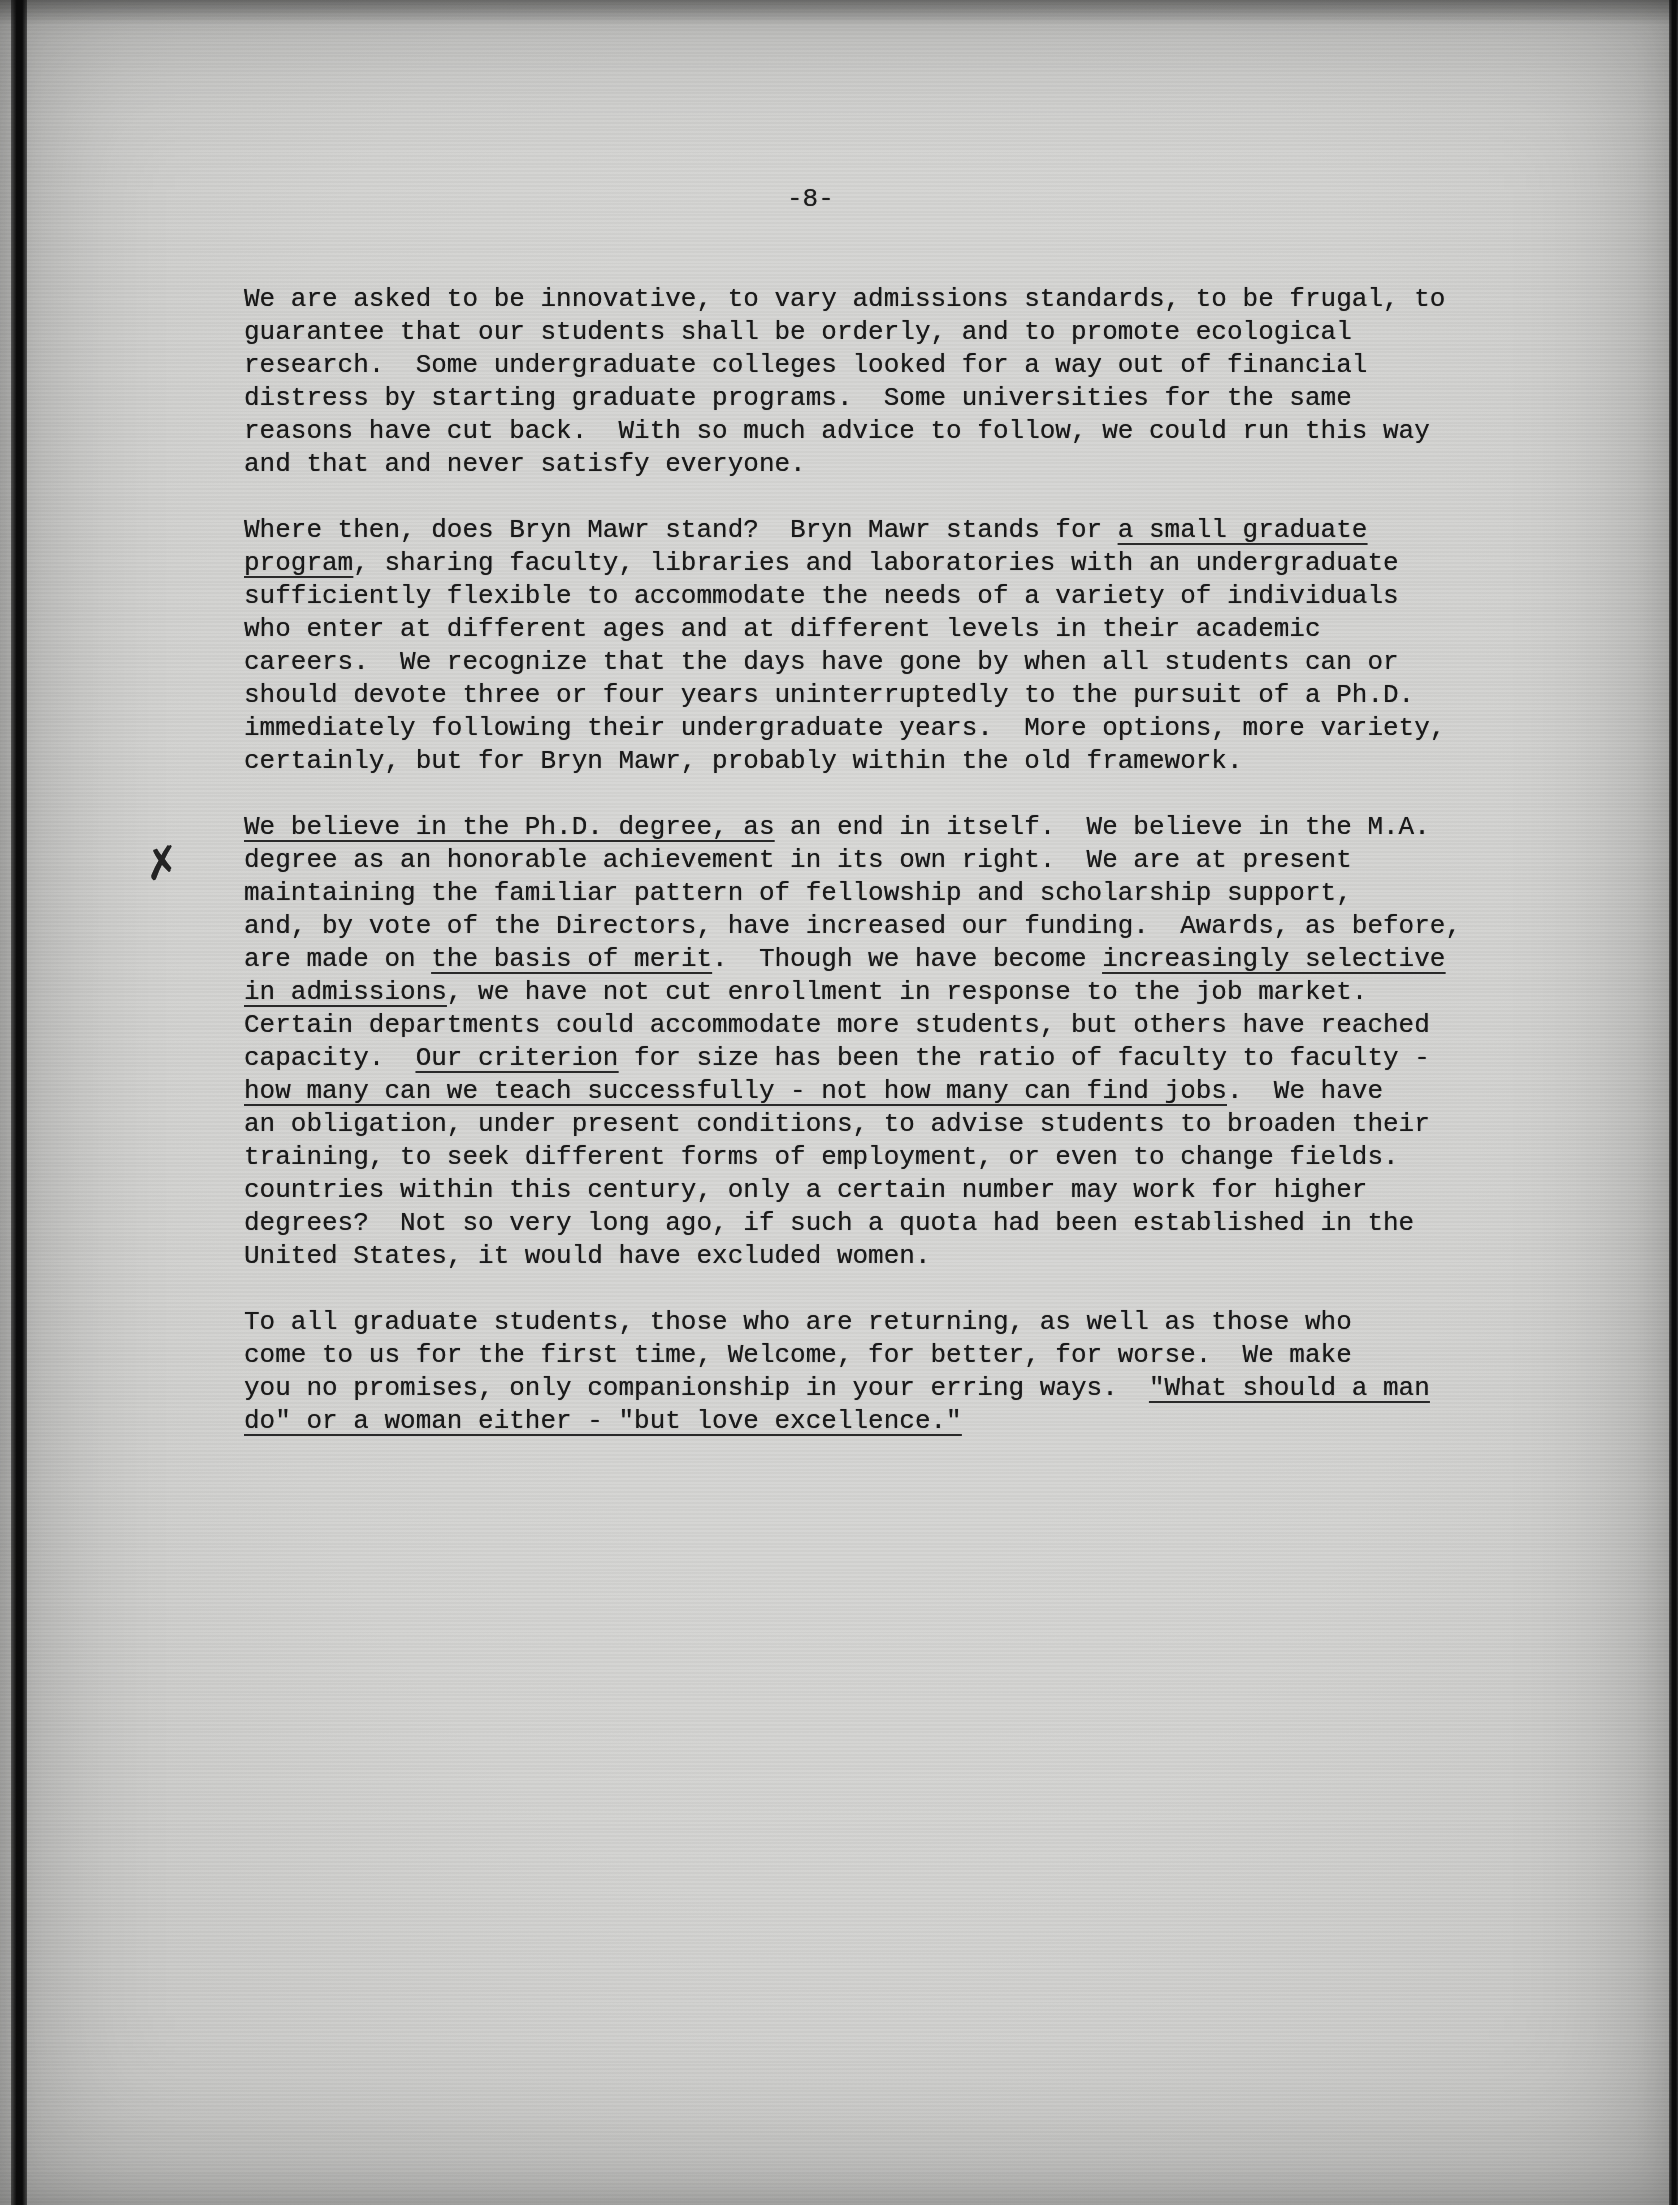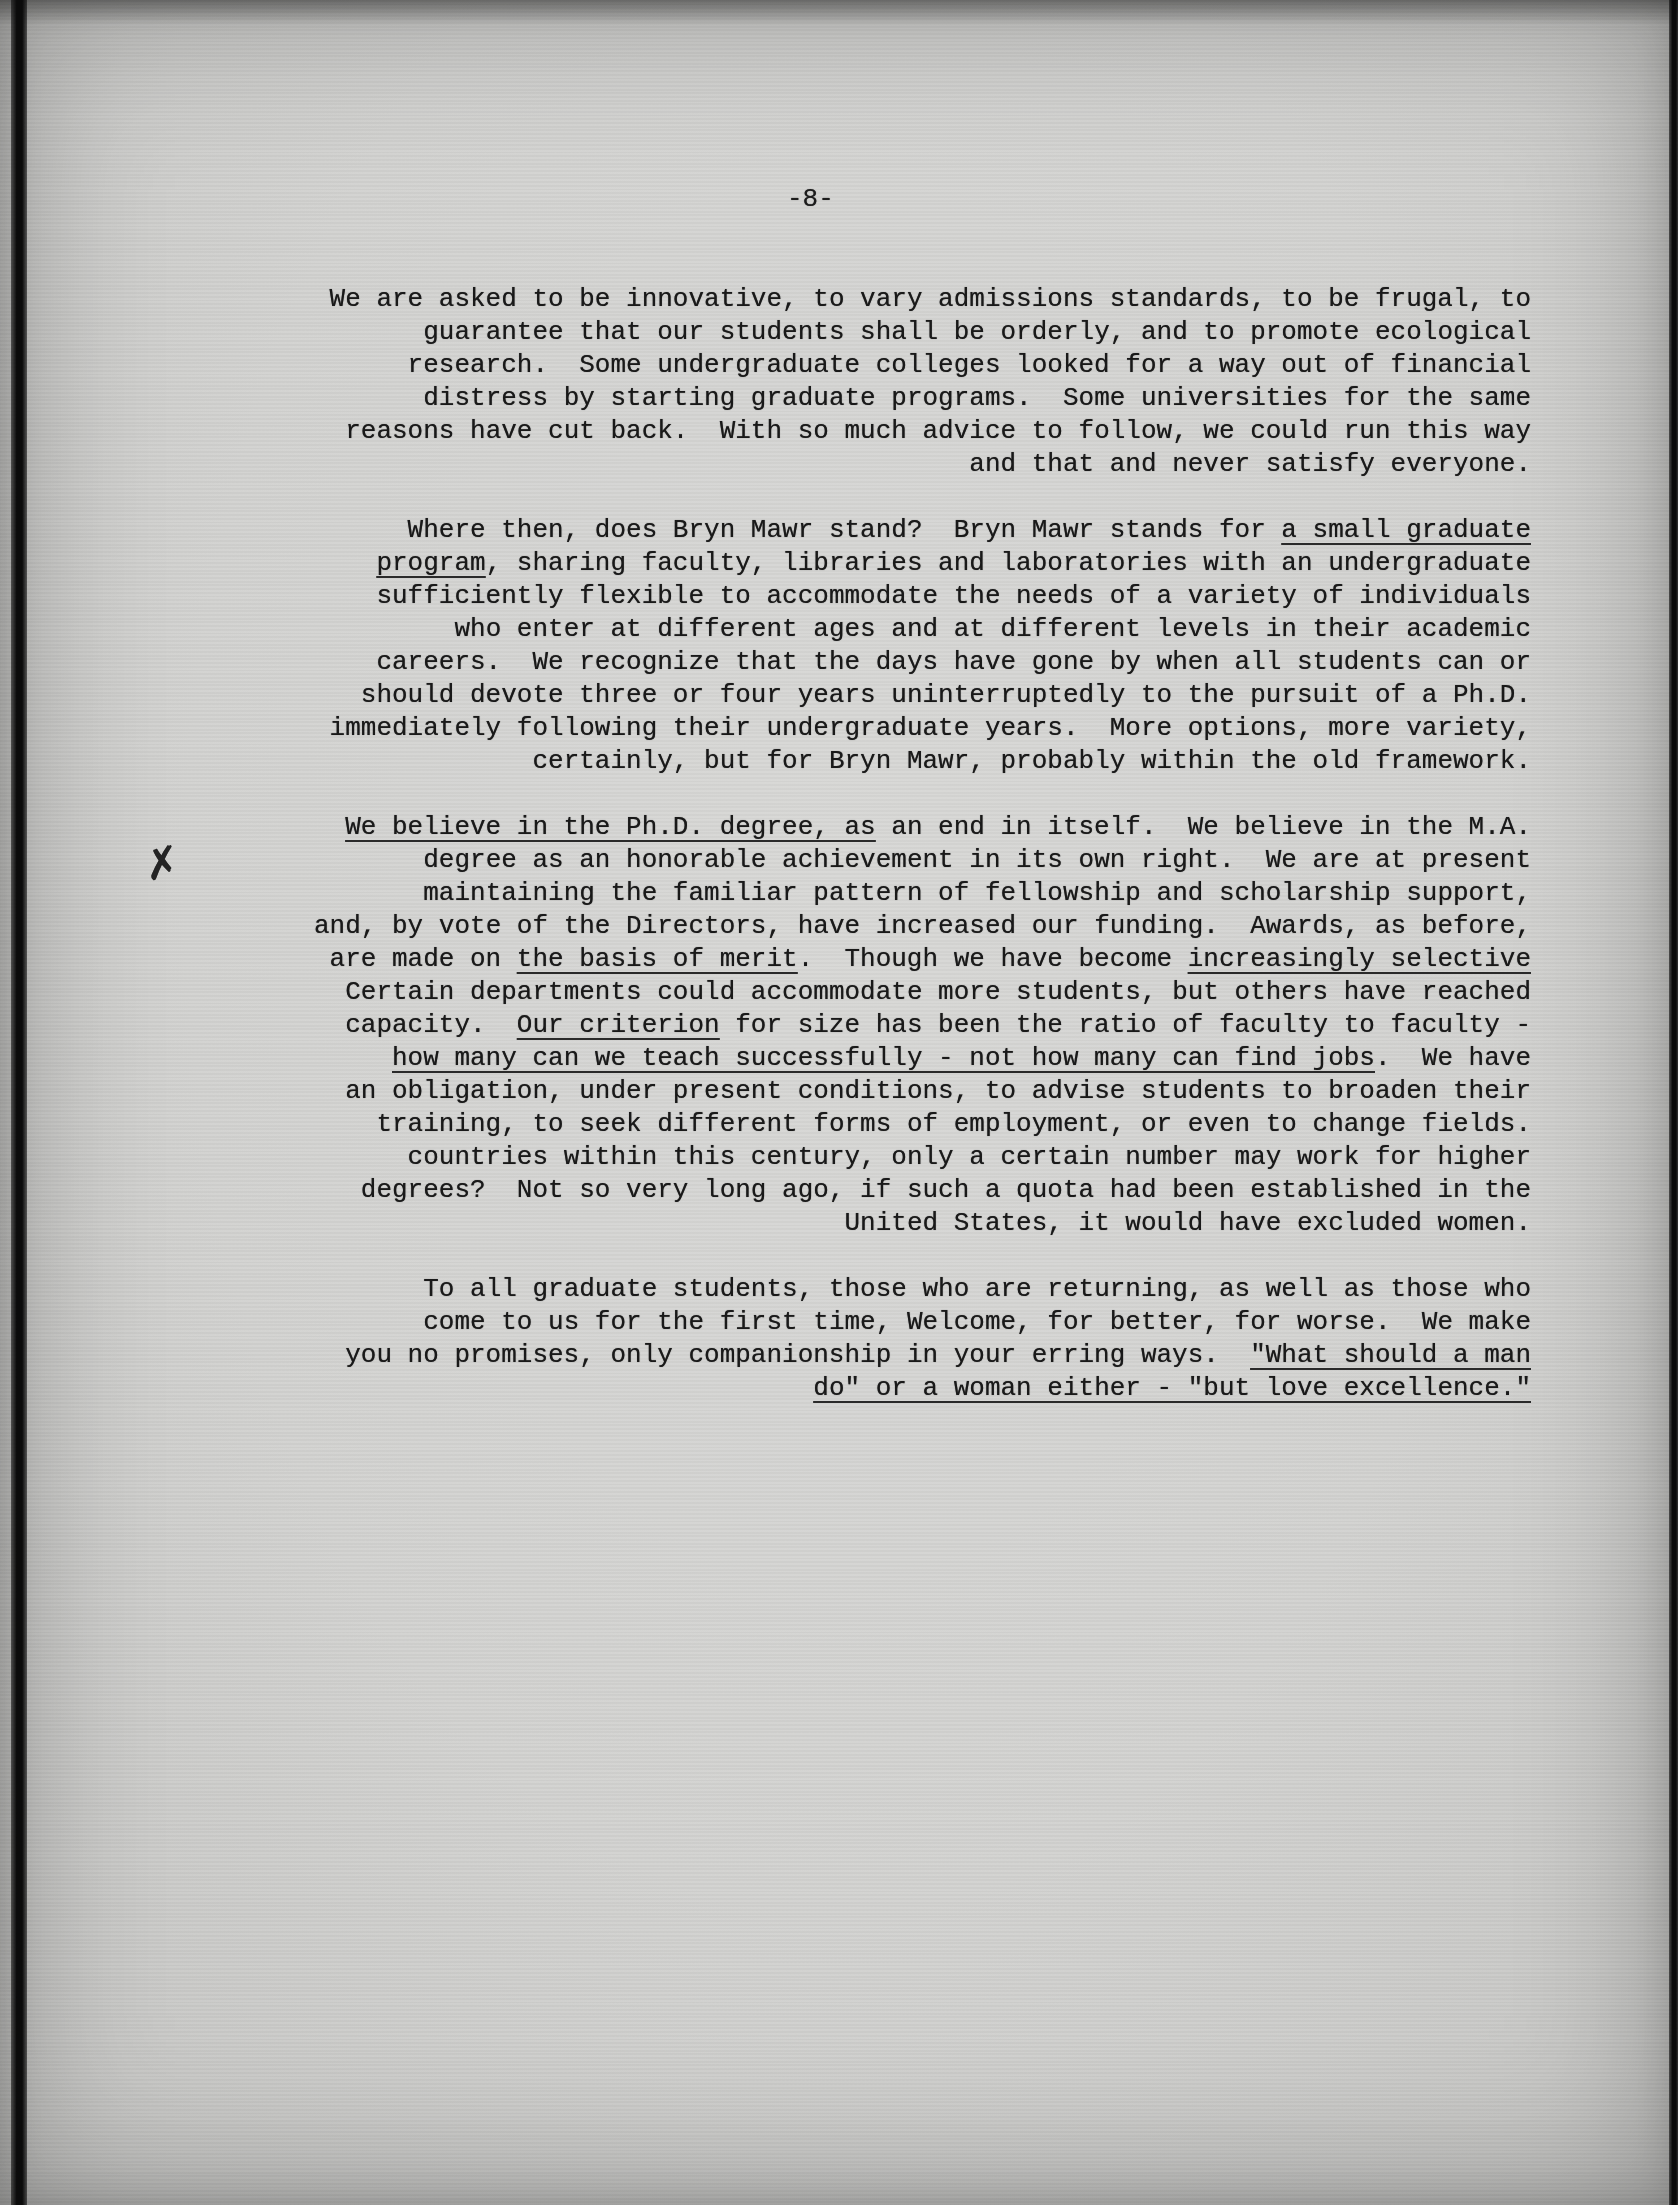--- a/index.html
+++ b/index.html
@@ -49,21 +49,20 @@
   .doc-body {
     position: absolute;
     top: 283px;
     left: 244px;
     width: 1287px;
     font-family: "Liberation Mono", "DejaVu Sans Mono", monospace;
     font-size: 26px;
     line-height: 33px;
     color: #191919;
     text-shadow: 0 0 0.8px rgba(25,25,25,0.72);
-    text-align: right;
   }
   .paragraph { margin-bottom: 33px; }
   .line { white-space: pre; }
   .seg.u {
     text-decoration: underline;
     text-decoration-thickness: 1.8px;
     text-underline-offset: 5.5px;
     text-decoration-skip-ink: none;
     text-decoration-color: #2a2a2a;
     margin-top: 26px;
@@ -110,20 +109,21 @@
         <div class="line"><span class="seg">should devote three or four years uninterruptedly to the pursuit of a Ph.D.</span></div>
         <div class="line"><span class="seg">immediately following their undergraduate years.  More options, more variety,</span></div>
         <div class="line"><span class="seg">certainly, but for Bryn Mawr, probably within the old framework.</span></div>
       </div>
       <div class="paragraph">
         <div class="line"><span class="seg u">We believe in the Ph.D. degree, as</span><span class="seg"> an end in itself.  We believe in the M.A.</span></div>
         <div class="line"><span class="seg">degree as an honorable achievement in its own right.  We are at present</span></div>
         <div class="line"><span class="seg">maintaining the familiar pattern of fellowship and scholarship support,</span></div>
         <div class="line"><span class="seg">and, by vote of the Directors, have increased our funding.  Awards, as before,</span></div>
         <div class="line"><span class="seg">are made on </span><span class="seg u">the basis of merit</span><span class="seg">.  Though we have become </span><span class="seg u">increasingly selective</span></div>
+        <div class="line"><span class="seg u">in admissions</span><span class="seg">, we have not cut enrollment in response to the job market.</span></div>
         <div class="line"><span class="seg">Certain departments could accommodate more students, but others have reached</span></div>
         <div class="line"><span class="seg">capacity.  </span><span class="seg u">Our criterion</span><span class="seg"> for size has been the ratio of faculty to faculty -</span></div>
         <div class="line"><span class="seg u">how many can we teach successfully - not how many can find jobs</span><span class="seg">.  We have</span></div>
         <div class="line"><span class="seg">an obligation, under present conditions, to advise students to broaden their</span></div>
         <div class="line"><span class="seg">training, to seek different forms of employment, or even to change fields.</span></div>
         <div class="line"><span class="seg">countries within this century, only a certain number may work for higher</span></div>
         <div class="line"><span class="seg">degrees?  Not so very long ago, if such a quota had been established in the</span></div>
         <div class="line"><span class="seg">United States, it would have excluded women.</span></div>
       </div>
       <div class="paragraph">

